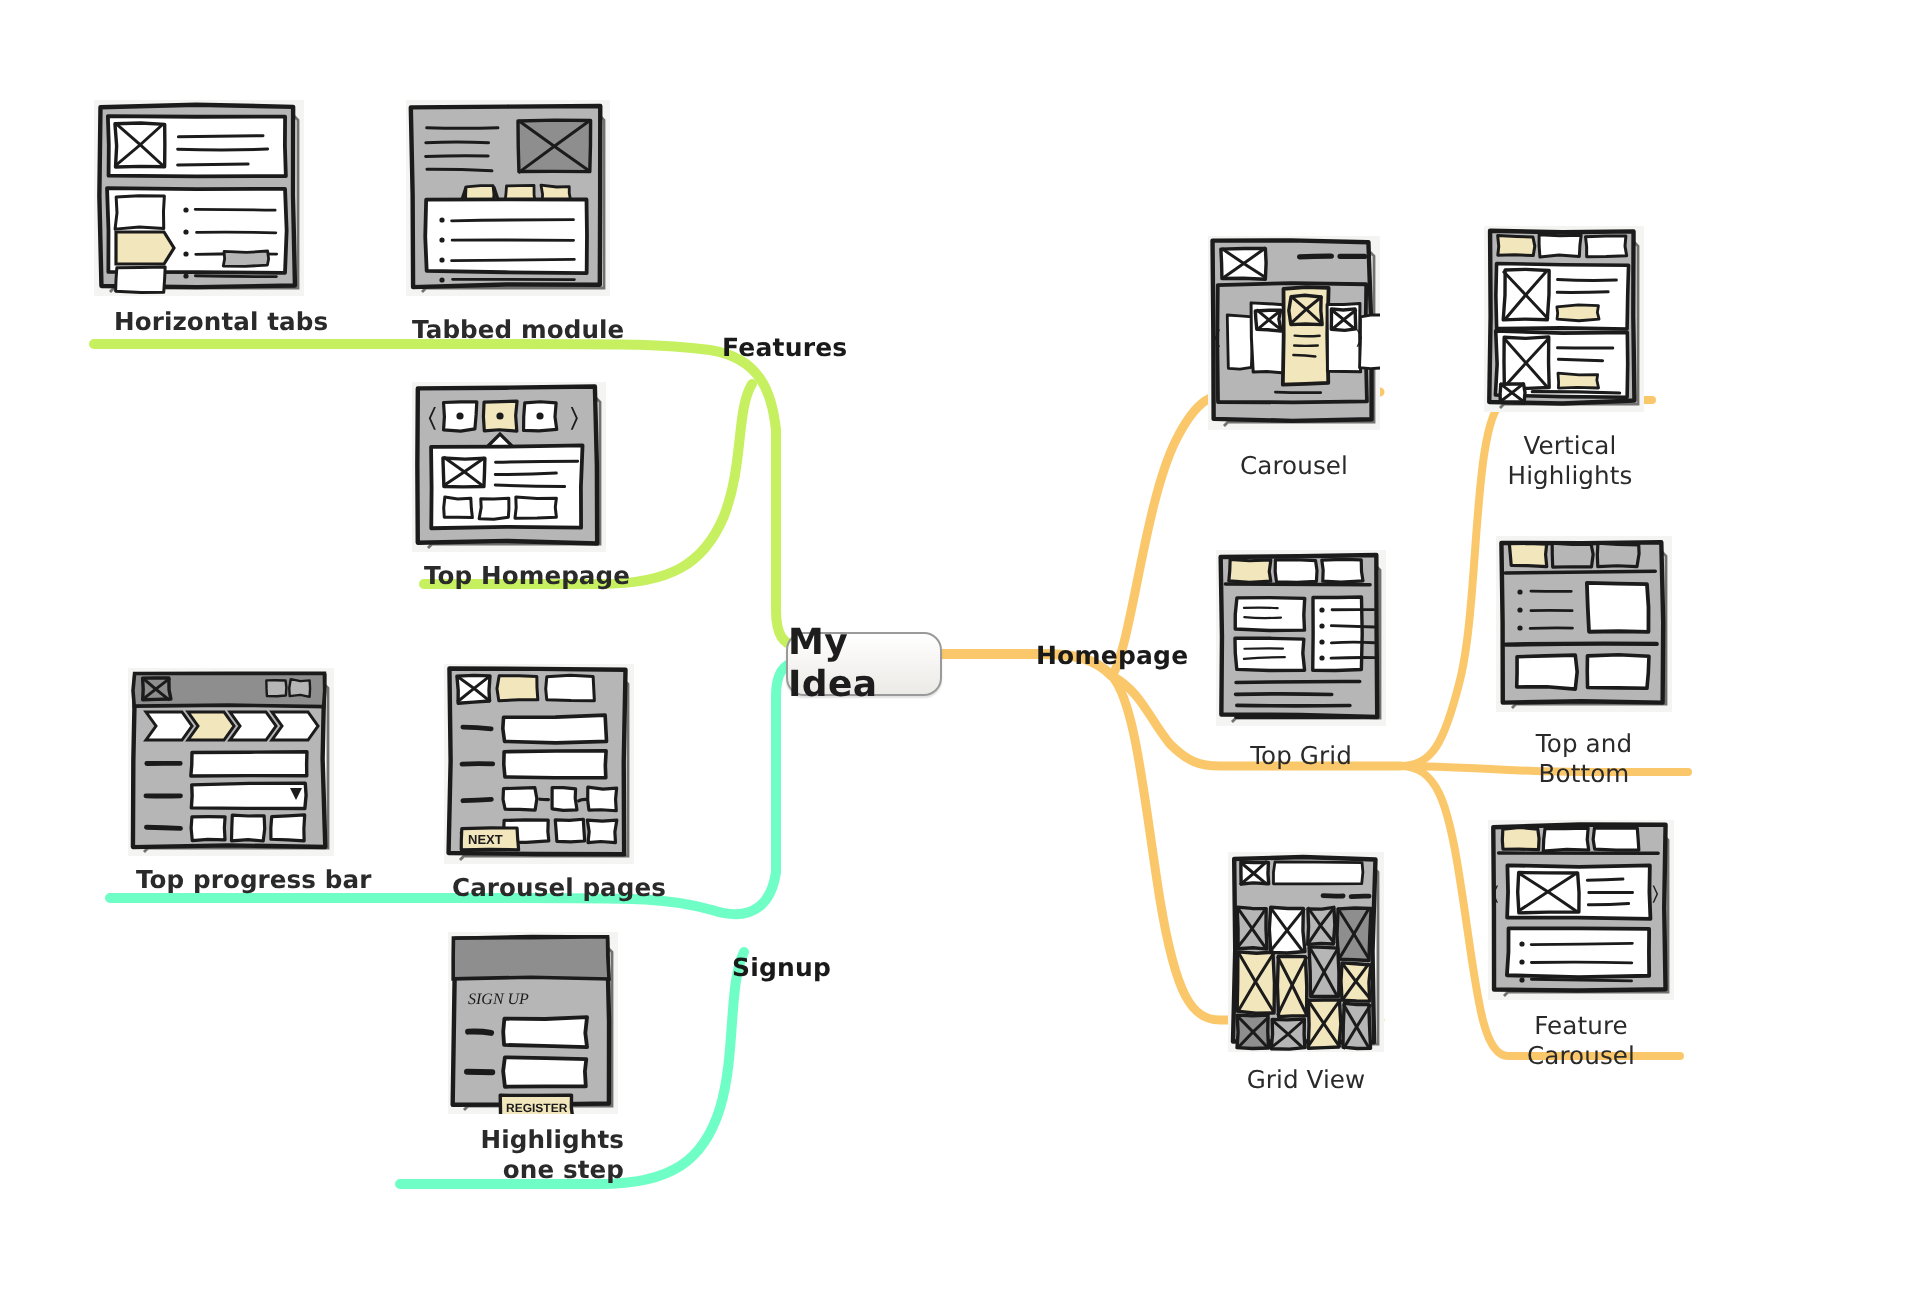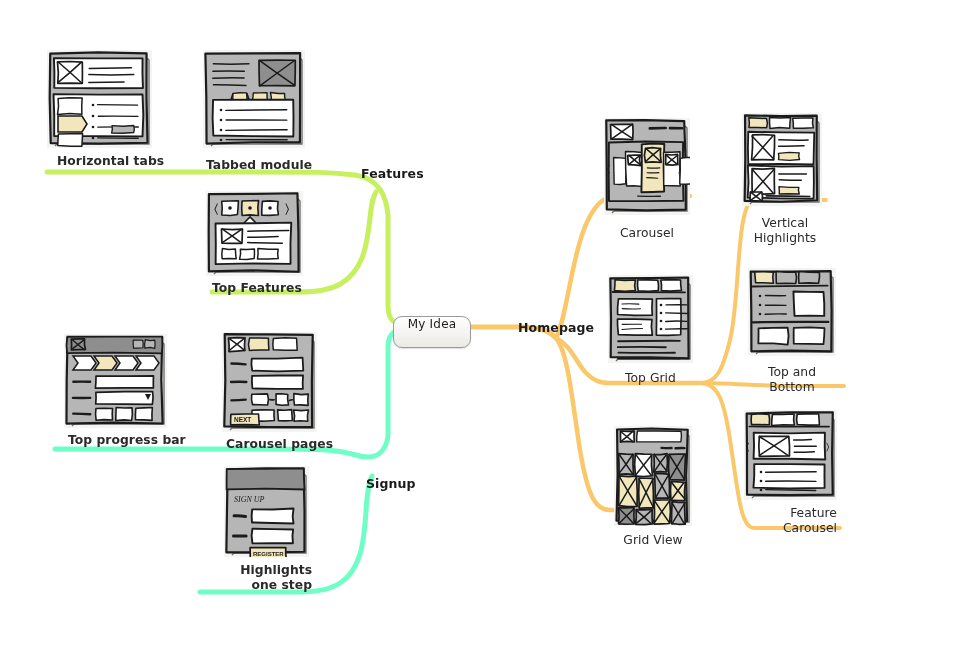--- a/index.html
+++ b/index.html
@@ -12,23 +12,24 @@
   #branches{position:absolute;left:0;top:0;width:965px;height:657px;}
 
   
   .center-node{
     position:absolute;
     box-sizing:border-box;
     border:1.5px solid #9a9a9a;
     border-radius:9px;
     background:linear-gradient(#ffffff,#eceae6);
     box-shadow:0 1px 1px rgba(0,0,0,.12);
-    display:flex;justify-content:center;
-    font-size:12px;color:#1d1d1d;letter-spacing:.2px;
+    display:flex;align-items:center;justify-content:center;
+    font-size:18px;color:#1d1d1d;letter-spacing:.2px;
     z-index:40;
+    font-weight:bold;
   }
 
   
   .branch-label{
     position:absolute;z-index:35;
     font-size:12.5px;font-weight:bold;color:#1a1a1a;
     letter-spacing:.1px;white-space:nowrap;
   }
 
   
@@ -223,21 +224,21 @@
             <path d="M 34.3745524691358 58.366100823045265 L 40.75734053497943 58.4779012345679 L 48.41296810699588 58.069948559670785
           L 48.44513888888889 63.49039094650206 L 48.17977880658436 67.57626543209877
           L 40.898369341563786 68.58683127572016 L 33.57128086419753 68.33690329218106
           L 34.59110596707819 62.730185185185185 Z" fill="#ffffff" stroke="#1b1b1b" stroke-width="1.5" stroke-linejoin="round"></path>
             <path d="M 51.90599279835391 57.49260288065844 L 62.55297839506173 58.30563786008231 L 72.1913220164609 58.13966049382716
           L 71.63583847736625 62.587263374485595 L 72.19023148148148 67.59659465020576
           L 62.58042695473251 68.00469135802469 L 51.487906378600826 68.07081275720165
           L 52.08304012345679 62.80977366255144 Z" fill="#ffffff" stroke="#1b1b1b" stroke-width="1.5" stroke-linejoin="round"></path>
           </svg>
         </div>
-        <div class="caption" style="position: absolute; left: 212px; top: 278px;">Top Features</div>
+        <div class="caption" style="position: absolute; left: 212px; top: 278px;">Top Homepage</div>
       </div>
       <div class="leaf left-cap" style="left: 0px; top: 0px; width: 965px; height: 0px; position: absolute;">
         <div class="thumb" style="position: absolute; left: 64px; top: 334px; width: 103px; height: 94px;">
           <svg viewBox="0 0 103 94" xmlns="http://www.w3.org/2000/svg">
             <path d="M 3.5536213991769547 3.770747599451303 L 49.96153635116598 3.087716049382716 L 98.18508916323731 3.2524211248285324
           L 97.30699588477366 45.50683813443073 L 98.63960219478739 89.47812757201646
           L 49.902661179698214 88.6897462277092 L 2.4677777777777776 89.53922496570645
           L 2.6695198902606307 46.14261316872428 Z" fill="#b6b6b6" stroke="#1b1b1b" stroke-width="2.2" stroke-linejoin="round"></path>
             <path d="M 98 8 L 100 10 L 100 90 L 10 90 L 8 92" fill="none" stroke="#1b1b1b" stroke-width="1.4" opacity=".6"></path>
             <path d="M 3.2873971193415636 2.7341923868312756 L 50.476975308641975 2.700931069958848 L 98.2134670781893 2.7108796296296296
@@ -756,17 +757,17 @@
           L 45.50467592592592 78.54437242798353 L 9.461538065843621 77.61913580246913
           L 10.235684156378602 65.95192386831276 Z" fill="#ffffff" stroke="#1b1b1b" stroke-width="1.9" stroke-linejoin="round"></path>
             <circle cx="17" cy="62" r="1.3" fill="#1b1b1b"></circle>
             <path d="M 21.581237139917697 62.29795953360768 Q 46.5329432441701 62.11643518518518 72.17497856652949 61.68696844993141" fill="none" stroke="#1b1b1b" stroke-width="1.4" stroke-linecap="round"></path>
             <circle cx="17" cy="71" r="1.3" fill="#1b1b1b"></circle>
             <path d="M 21.704873971193415 71.24412722908093 Q 46.83867884087792 70.76322016460905 71.92207218792866 71.40474108367627" fill="none" stroke="#1b1b1b" stroke-width="1.4" stroke-linecap="round"></path>
             <circle cx="17" cy="80" r="1.3" fill="#1b1b1b"></circle>
             <path d="M 21.708140432098766 79.62548010973937 Q 46.80182184499314 79.95630144032921 71.7710176611797 80.4465877914952" fill="none" stroke="#1b1b1b" stroke-width="1.4" stroke-linecap="round"></path>
           </svg>
         </div>
-        <div class="caption" style="position: absolute; left: 744px; top: 503px; width: 93px; text-align: right;">Feature Carousel</div>
+        <div class="caption" style="position: absolute; left: 744px; top: 503px; width: 93px;">Feature Carousel</div>
       </div>
     </div>
 
 </div>
 
 </body></html>

